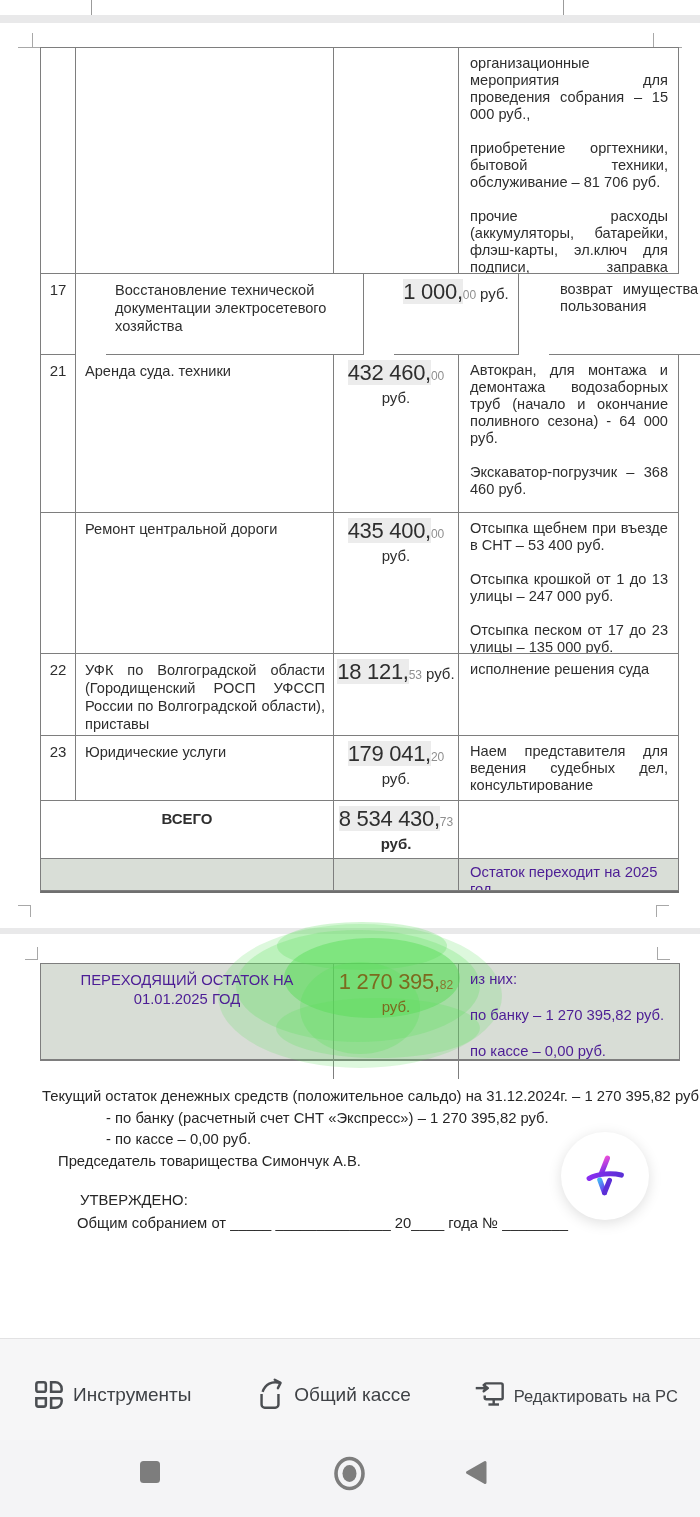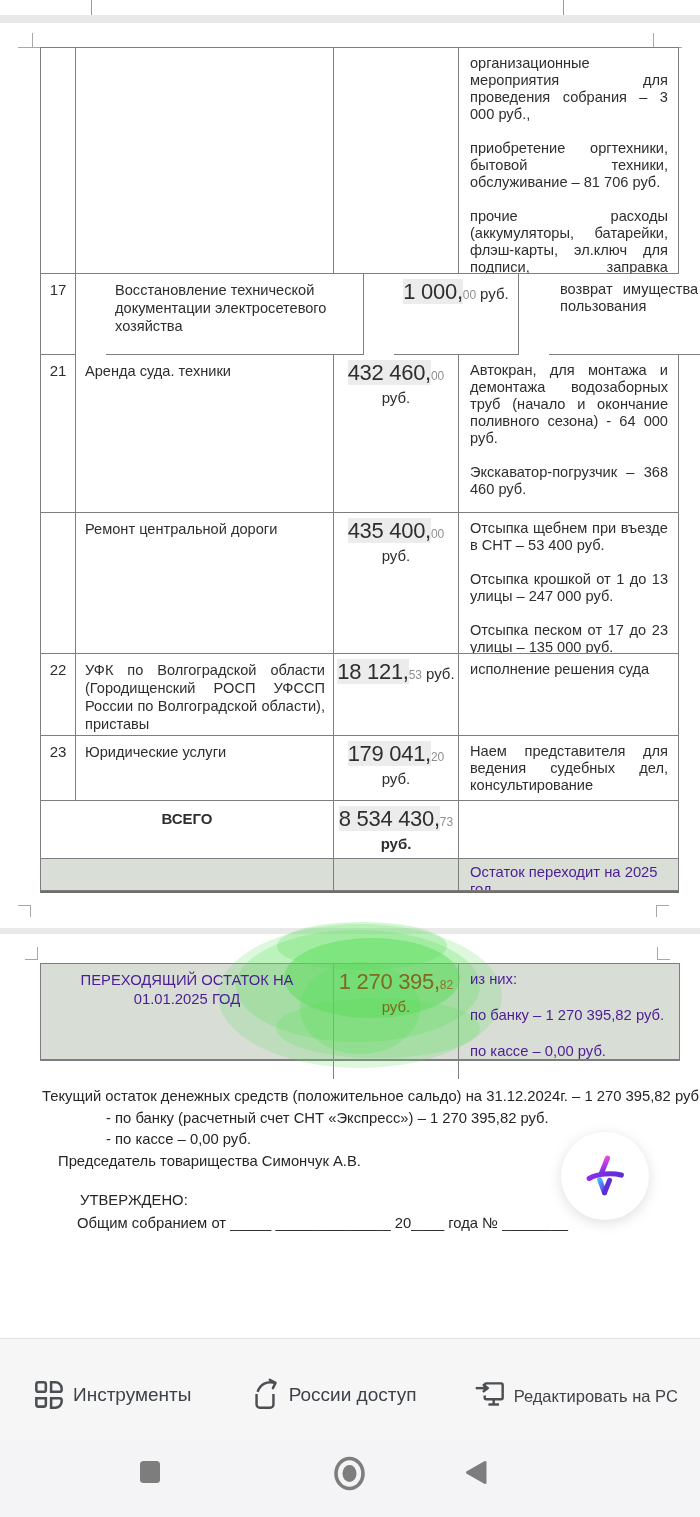--- a/index.html
+++ b/index.html
@@ -80,21 +80,21 @@
   <div class="mark" style="left:18px;top:47px;width:22px;height:1px;"></div>
   <div class="mark" style="left:678px;top:47px;width:4px;height:1px;"></div>
 
   <div class="table1">
 
     <div class="t1row" style="height:226px;">
       <div class="cell numcell"></div>
       <div class="cell desccell"></div>
       <div class="cell amtcell"></div>
       <div class="cell notecell">
-        <p>организационные мероприятия для проведения собрания – 3 000 руб.,</p>
+        <p>организационные мероприятия для проведения собрания – 15 000 руб.,</p>
         <p>приобретение оргтехники, бытовой техники, обслуживание – 81 706 руб.</p>
         <p>прочие расходы (аккумуляторы, батарейки, флэш-карты, эл.ключ для подписи, заправка картриджа) – 13 650руб.</p>
       </div>
     </div>
 
     <div class="t1row" style="height:81px;gap:30px;">
       <div class="cell numcell">17</div>
       <div class="cell desccell">Восстановление технической документации электросетевого хозяйства</div>
       <div class="cell amtcell">
         <span class="amt-main shade">1 000,</span><span class="amt-dec">00</span><span class="amt-rub">руб.</span>
@@ -253,21 +253,21 @@
       <div class="tlabel">Инструменты</div>
     </div>
     <div class="titem">
       <div class="ticon">
         <svg width="38" height="38" viewBox="0 0 36 36" fill="none" stroke="#4b4e52" stroke-width="2.3">
           <path d="M10 17 v10 a3 3 0 0 0 3 3 h10 a3 3 0 0 0 3 -3 v-10"></path>
           <path d="M11 15 C13.5 7.5 20 4.5 27.5 6.5"></path>
           <path d="M22.5 3.5 L28 6.5 L25.5 11.5" stroke-linecap="round" stroke-linejoin="round"></path>
         </svg>
       </div>
-      <div class="tlabel">России доступ</div>
+      <div class="tlabel">Общий кассе</div>
     </div>
     <div class="titem">
       <div class="ticon">
         <svg width="38" height="38" viewBox="0 0 36 36" fill="none" stroke="#4b4e52" stroke-width="2.3">
           <path d="M13 14 v-5.5 a1.5 1.5 0 0 1 1.5 -1.5 h14 a1.5 1.5 0 0 1 1.5 1.5 v12 a1.5 1.5 0 0 1 -1.5 1.5 h-14 a1.5 1.5 0 0 1 -1.5 -1.5 v-2"></path>
           <path d="M4.5 11.5 h11"></path>
           <path d="M12 8.5 L16 11.5 L12 14.5" stroke-linecap="round" stroke-linejoin="round"></path>
           <path d="M21.5 22 v4.5"></path>
           <path d="M16.5 27 h10"></path>
         </svg>

